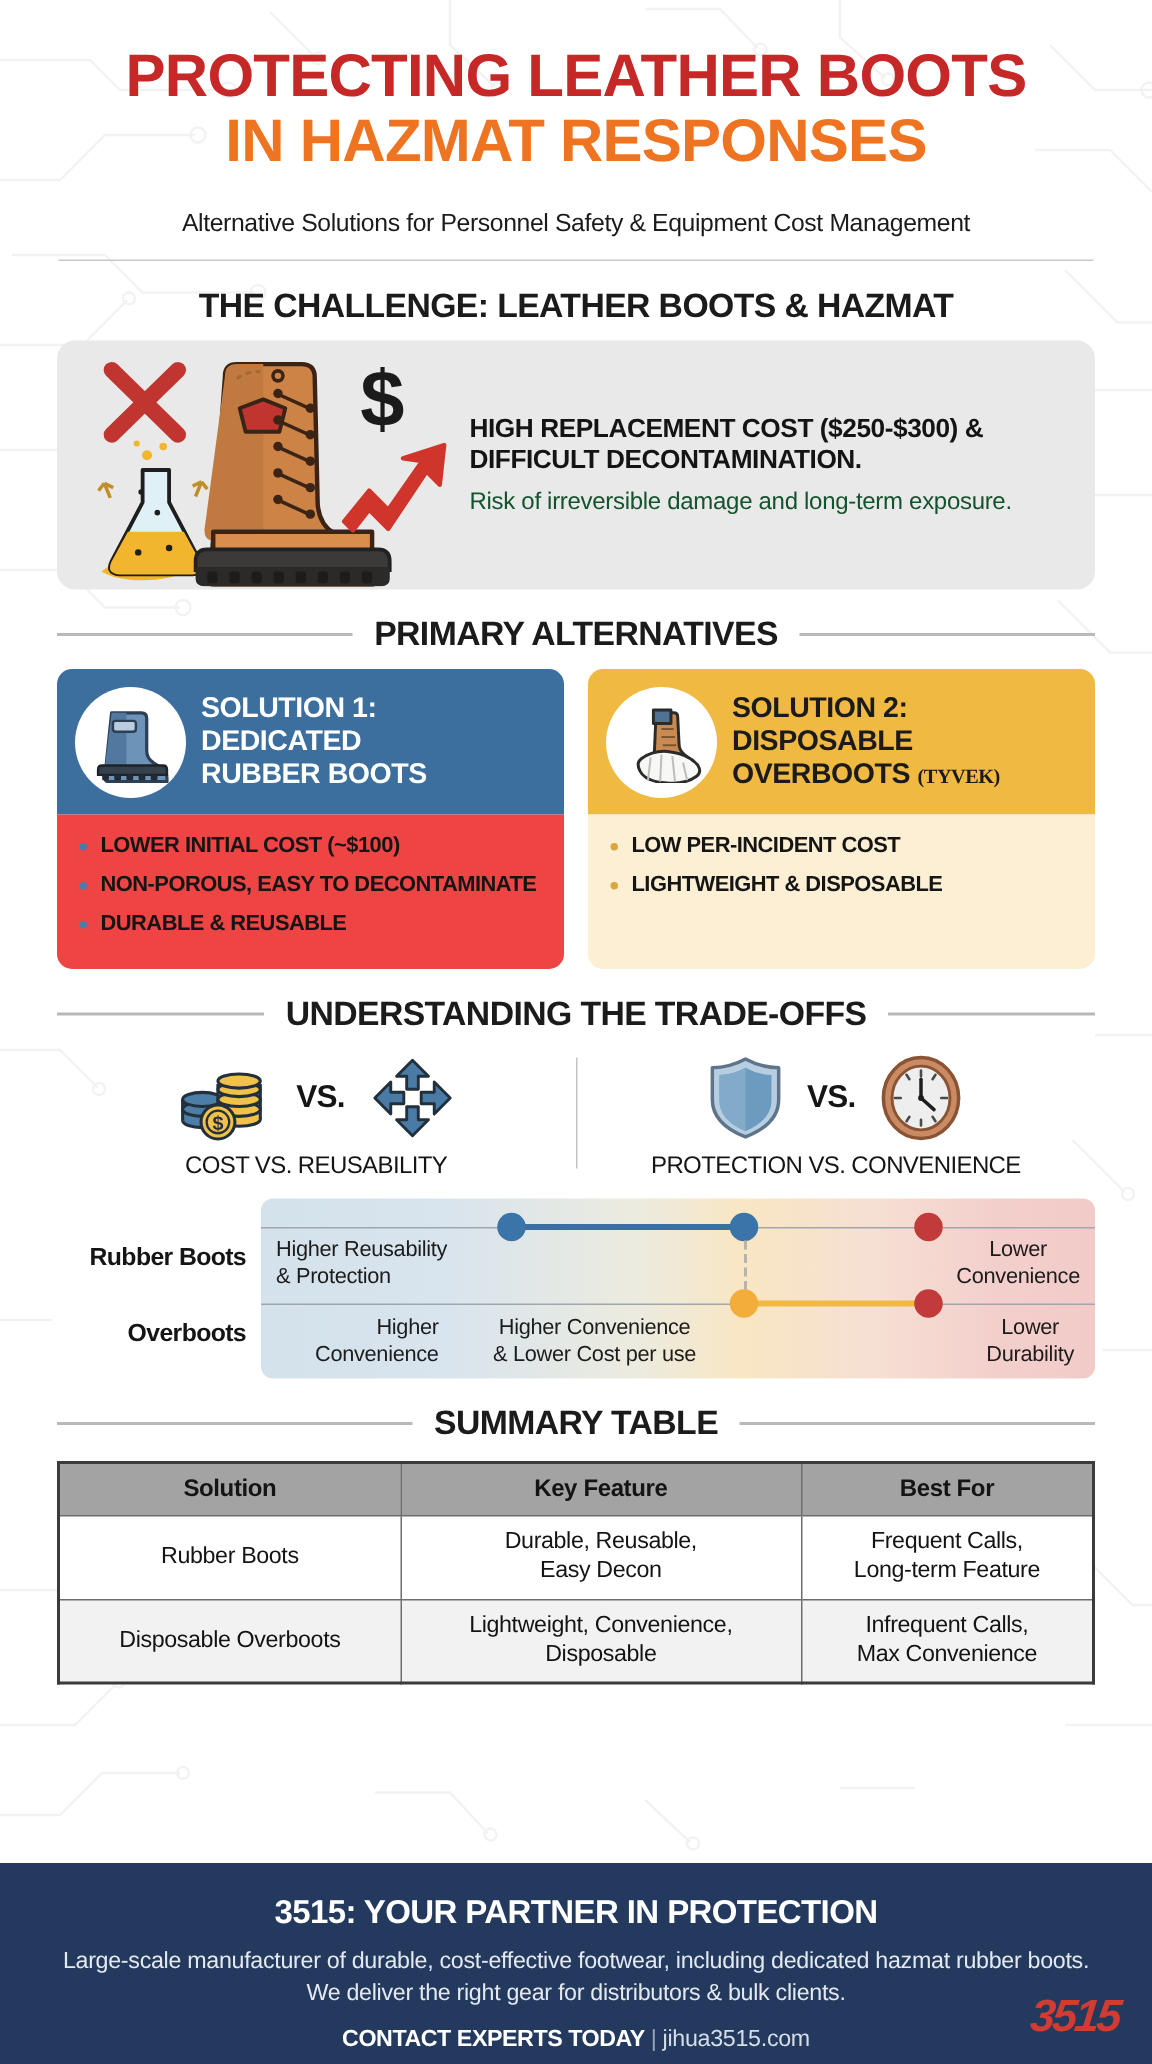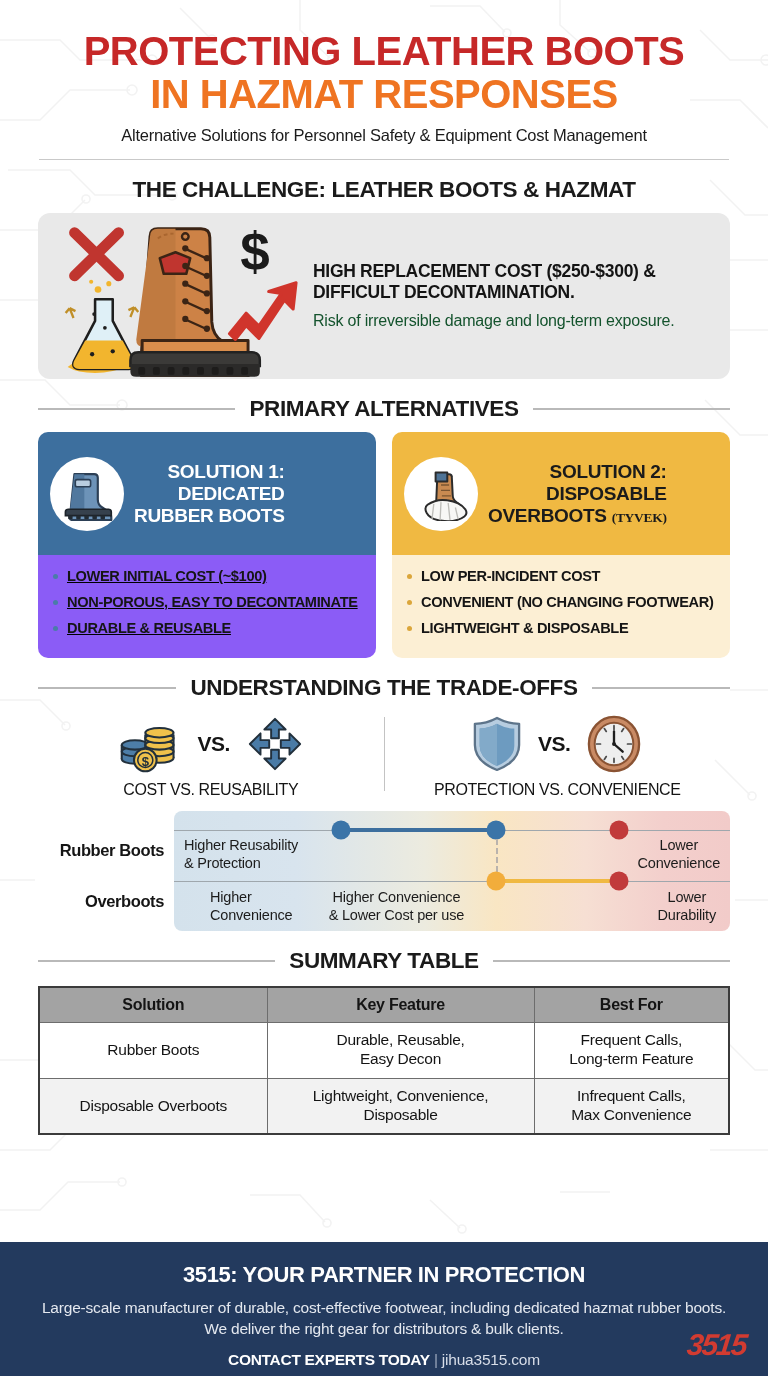--- a/index.html
+++ b/index.html
@@ -44,21 +44,21 @@
   }
   .title-2 {
     font-size: 40px;
     font-weight: 700;
     letter-spacing: -.5px;
     color: #ef7422;
     line-height: 1.08;
     text-transform: uppercase;
   }
   .subtitle {
-    margin-top: 10px;
+    margin-top: 24px;
     font-size: 16.5px;
     color: #1b1b1b;
     letter-spacing: -.25px;
   }
   .head-rule {
     margin: 14px auto 0;
     width: 690px;
     height: 1px;
     background: #c9c9c9;
   }
@@ -121,41 +121,40 @@
     border-radius: 10px;
     overflow: hidden;
     display: flex;
     flex-direction: column;
   }
   .card-head {
     display: flex;
     align-items: center;
     gap: 10px;
     padding: 10px 16px 10px 12px;
-    height: 123px;
-    text-align: right;
+    height: 97px;
   }
   .card-head .circle {
     width: 74px; height: 74px; flex: none;
     background: #fff;
     border-radius: 50%;
     display: flex; align-items: center; justify-content: center;
   }
   .card-head .htxt {
     font-size: 19px;
     font-weight: 700;
     line-height: 1.16;
     letter-spacing: -.3px;
     text-transform: uppercase;
   }
   .card-head .htxt .sm { font-size: 13.5px; font-family: Liberation Serif, serif; }
 
   .card.blue .card-head { background: #3d6f9e; }
   .card.blue .card-head .htxt { color: #ffffff; }
-  .card.blue .card-body { background: #8b5cf6; text-decoration: underline; }
+  .card.blue .card-body { background: #ef4444; }
   .card.blue .card-body li::before { background: #4a7ca8; }
 
   .card.amber .card-head { background: #f0b942; }
   .card.amber .card-head .htxt { color: #1b1b1b; }
   .card.amber .card-body { background: #fcefd4; }
   .card.amber .card-body li::before { background: #dba63b; }
 
   .card-body { flex: 1; padding: 12px 12px 14px 14px; }
   .card-body ul { list-style: none; }
   .card-body li {
@@ -552,21 +551,20 @@
           <div>DISPOSABLE</div>
           <div>
             <span>OVERBOOTS</span>
             <span class="sm">(TYVEK)</span>
           </div>
         </div>
       </div>
       <div class="card-body">
         <ul>
           <li>LOW PER-INCIDENT COST</li>
-          <li>CONVENIENT (NO CHANGING FOOTWEAR)</li>
           <li>LIGHTWEIGHT &amp; DISPOSABLE</li>
         </ul>
       </div>
     </div>
   </div>
 
   <div class="sec-head">
     <div class="rule"></div>
     <h2>UNDERSTANDING THE TRADE-OFFS</h2>
     <div class="rule"></div>
@@ -662,21 +660,21 @@
 
       <div class="spec-note" style="left:10px;top:26px;">
         <span>Higher Reusability</span><br>
         <span>&amp; Protection</span>
       </div>
       <div class="spec-note" style="right:10px;top:26px;text-align:center;">
         <span>Lower</span><br>
         <span>Convenience</span>
       </div>
 
-      <div class="spec-note" style="left:36px;top:78px;text-align:left;">
+      <div class="spec-note" style="left:36px;top:78px;text-align:right;">
         <span>Higher</span><br>
         <span>Convenience</span>
       </div>
       <div class="spec-note" style="left:40%;top:78px;transform:translateX(-50%);text-align:center;white-space:nowrap;">
         <span>Higher Convenience</span><br>
         <span>&amp; Lower Cost per use</span>
       </div>
       <div class="spec-note" style="right:14px;top:78px;text-align:center;">
         <span>Lower</span><br>
         <span>Durability</span>

